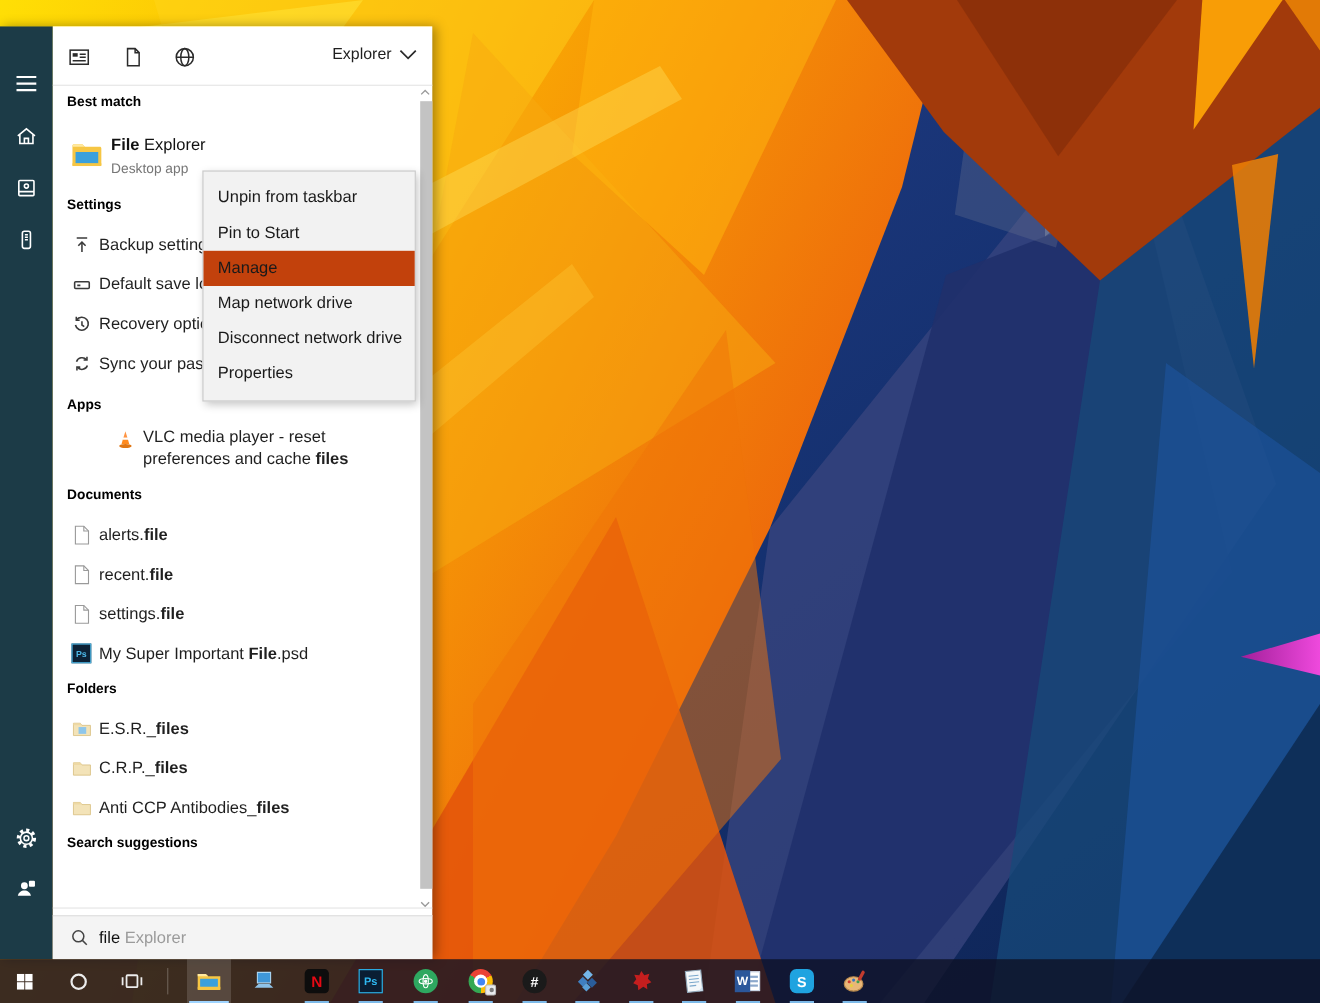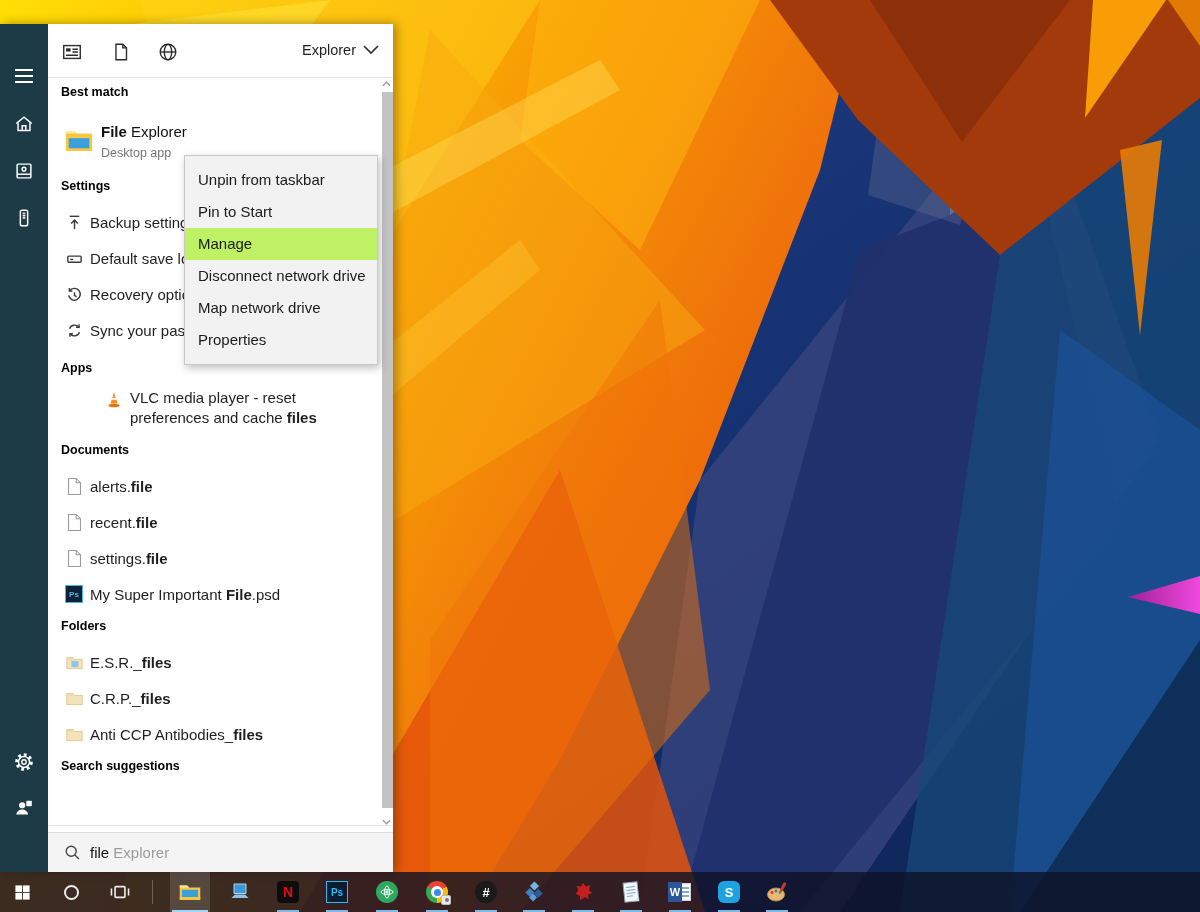--- a/index.html
+++ b/index.html
@@ -57,21 +57,21 @@
   
   #searchbox { position:absolute; left:0; top:808px; width:345px; height:40px; background:#f4f4f4; border-top:1px solid #dcdcdc; display:flex; align-items:center; }
   #searchbox .ric { margin-left:14px; }
   #sb-text { margin-left:8px; font-size:15px; }
   #sb-typed { color:#111; }
   #sb-comp { color:#9b9b9b; }
 
   
   #ctxmenu { left:184px; top:155px; width:194px; z-index:40; background:#f2f2f2; border:1px solid #c8c8c8; padding:8px 0; box-shadow:2px 3px 8px rgba(0,0,0,0.25); }
   .menu-item { height:32px; line-height:32px; padding-left:13px; font-size:15px; color:#1a1a1a; white-space:nowrap; }
-  .menu-item.hl { background:#bef264; }
+  .menu-item.hl { background:#c2410c; }
 
   svg { display:block; }
 </style>
 </head>
 <body>
 
 <div id="screen">
 
   <svg id="wallpaper" class="abs" viewBox="0 0 1200 912" preserveAspectRatio="none">
     <defs>
@@ -350,22 +350,22 @@
             <path d="M1 1l4 4 4-4" fill="none" stroke="#9a9a9a" stroke-width="1.4"></path>
           </svg>
       </div>
     </div>
   </div>
 
   <div id="ctxmenu" class="abs">
     <div class="menu-item">Unpin from taskbar</div>
     <div class="menu-item">Pin to Start</div>
     <div class="menu-item hl">Manage</div>
+    <div class="menu-item">Map network drive</div>
     <div class="menu-item">Disconnect network drive</div>
-    <div class="menu-item">Map network drive</div>
     <div class="menu-item">Properties</div>
   </div>
 
   <div id="taskbar" class="abs">
     <div class="tb-btn" style="left:2px">
       <svg width="17" height="17" viewBox="0 0 24 24" fill="#fff">
         <rect x="2" y="2" width="9.4" height="9.4"></rect>
           <rect x="12.6" y="2" width="9.4" height="9.4"></rect>
           <rect x="2" y="12.6" width="9.4" height="9.4"></rect>
           <rect x="12.6" y="12.6" width="9.4" height="9.4"></rect>

